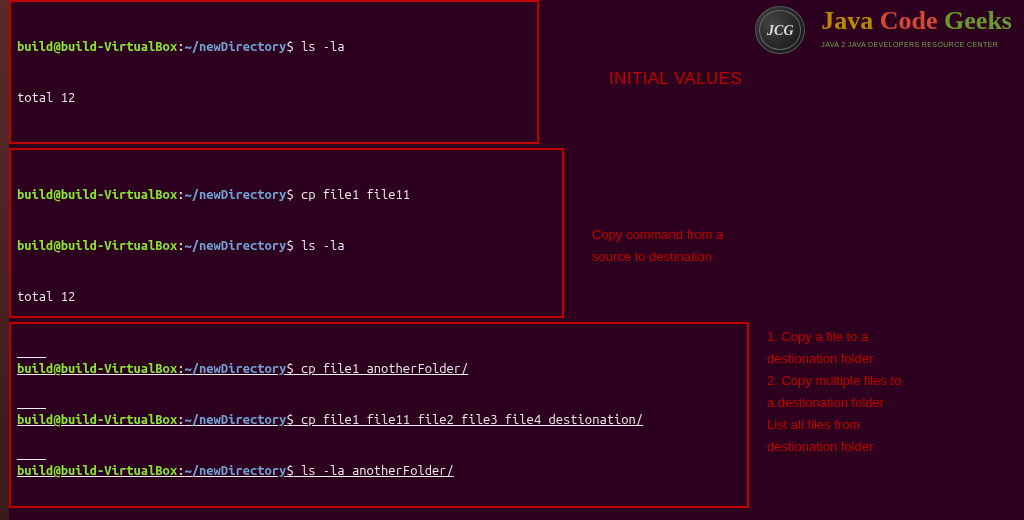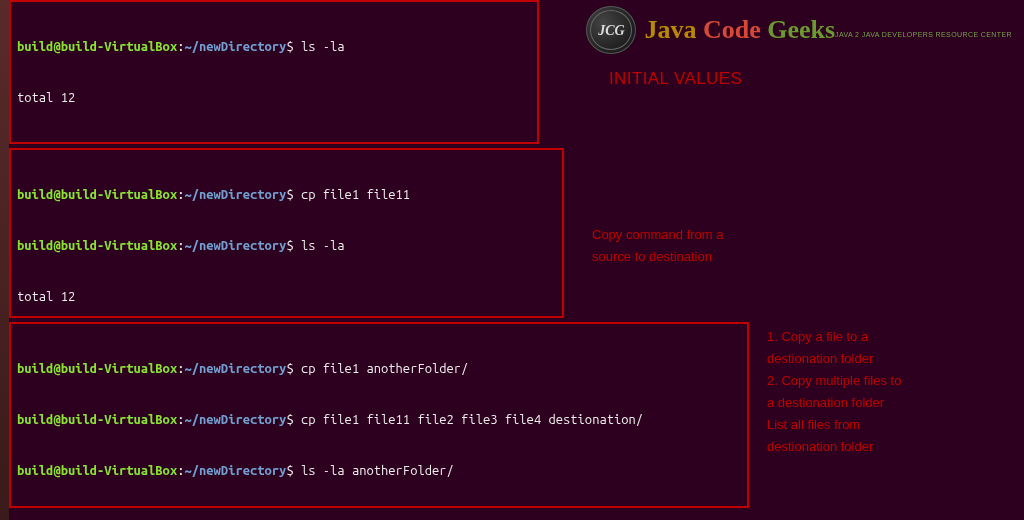--- a/index.html
+++ b/index.html
@@ -29,21 +29,21 @@
     position: absolute;
     left: 0;
     padding: 2px 22px 0 6px;
     border: 2px solid #c00000;
     background: #2c001e;
     overflow: hidden;
     white-space: pre;
   }
   .t1 { top: 0;    width: 530px; height: 144px; }
   .t2 { top: 148px; width: 555px; height: 170px; }
-  .t3 { top: 322px; width: 740px; height: 186px; }
+  .t3 { top: 322px; width: 740px; height: 186px; text-decoration: underline; }
   .line { white-space: pre; }
   .prompt-user { color: #8ae234; font-weight: bold; }
   .prompt-path { color: #729fcf; font-weight: bold; }
   .prompt-sep  { color: #eeeeec; }
   .dir         { color: #729fcf; font-weight: bold; }
   .cmd         { color: #eeeeec; }
   .label {
     position: absolute;
     color: #c00000;
     font-family: Arial, sans-serif;
@@ -51,40 +51,40 @@
     line-height: 22px;
   }
   .label-initial { left: 600px; top: 32px; font-size: 17px; letter-spacing: 0.4px; margin-top: 36px; }
   .label-copy    { left: 583px; top: 224px; }
   .label-steps   { left: 758px; top: 326px; width: 260px; }
   .logo {
     position: absolute;
     right: 12px; top: 6px;
     display: flex;
     align-items: center;
-    gap: 8px;
+    gap: 16px;
   }
   .logo-badge {
     width: 50px; height: 48px;
     border-radius: 50%;
     display: flex; align-items: center; justify-content: center;
     font-family: Georgia, serif; font-style: italic; font-weight: bold;
     font-size: 14px; color: #ddd;
     position: relative;
     background: radial-gradient(circle at 35% 35%, #444 0%, #222 60%, #111 100%);
     box-shadow: 0 0 0 1px #555 inset;
   }
   .logo-badge::before {
     content: "";
     position: absolute;
     inset: 4px;
     border-radius: 50%;
     border: 1px solid #666;
   }
-  .logo-text { display: flex; flex-direction: row; align-items: flex-end; }
+  .logo-text { display: flex; flex-direction: column; }
   .logo-main {
     font-family: Georgia, serif;
     font-weight: bold;
     font-size: 26px;
     line-height: 26px;
   }
   .logo-j { color: #b88a00; }
   .logo-c { color: #d64937; }
   .logo-g { color: #6a9a2f; }
   .logo-sub {

